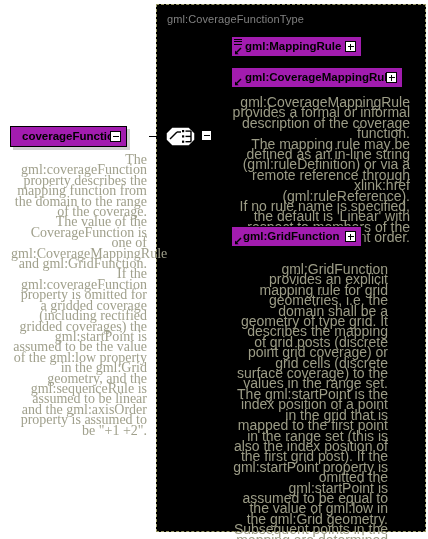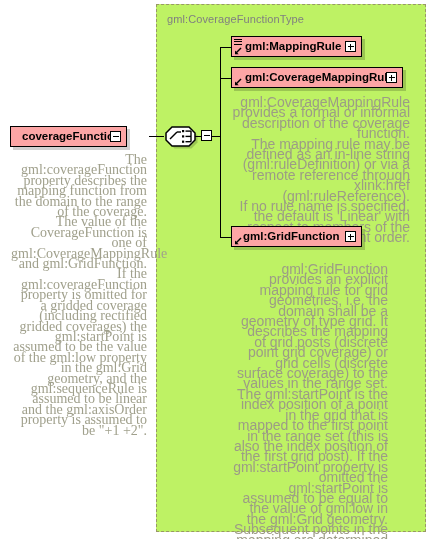--- a/index.html
+++ b/index.html
@@ -15,38 +15,38 @@
     overflow: hidden;
   }
 
   
   #type-panel {
     position: absolute;
     left: 156px;
     top: 4px;
     width: 270px;
     height: 528px;
-    background: #bef264;
+    background: #000000;
     border: 1px dashed #999966;
     box-sizing: border-box;
   }
   #type-panel-title {
     position: absolute;
     left: 10px;
     top: 8px;
     font-size: 11px;
     color: #808080;
     letter-spacing: 0.1px;
     white-space: nowrap;
   }
 
   
   .node-box {
     position: absolute;
-    background: #fca5a5;
+    background: #a21caf;
     border: 1.5px solid #000000;
     box-sizing: border-box;
     height: 21px;
     box-shadow: 3px 3px 0 0 rgba(0,0,0,0.18);
     display: flex;
     align-items: center;
   }
   .node-label {
     font-size: 11.5px;
     font-weight: bold;

